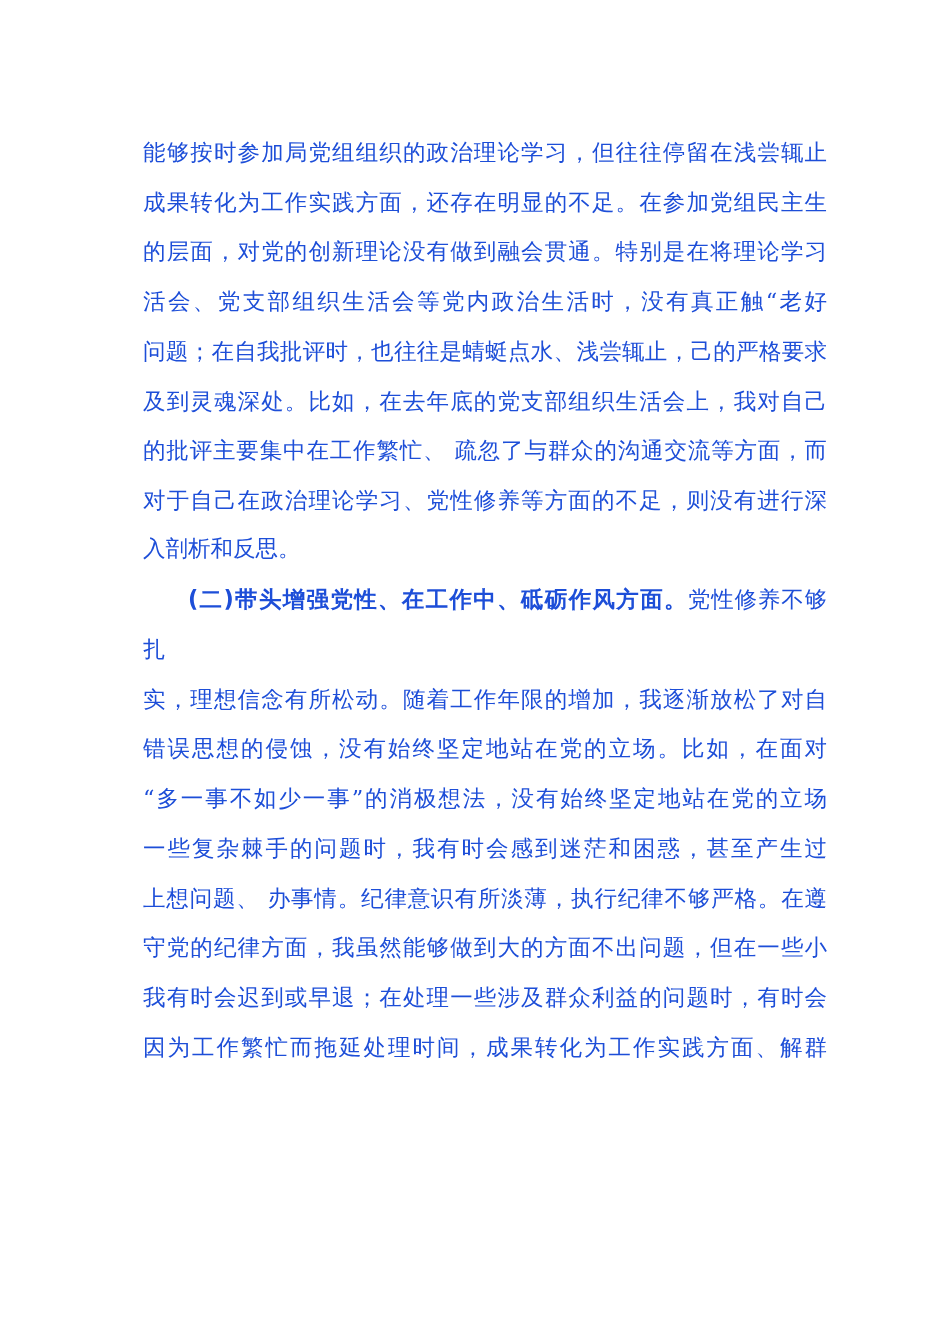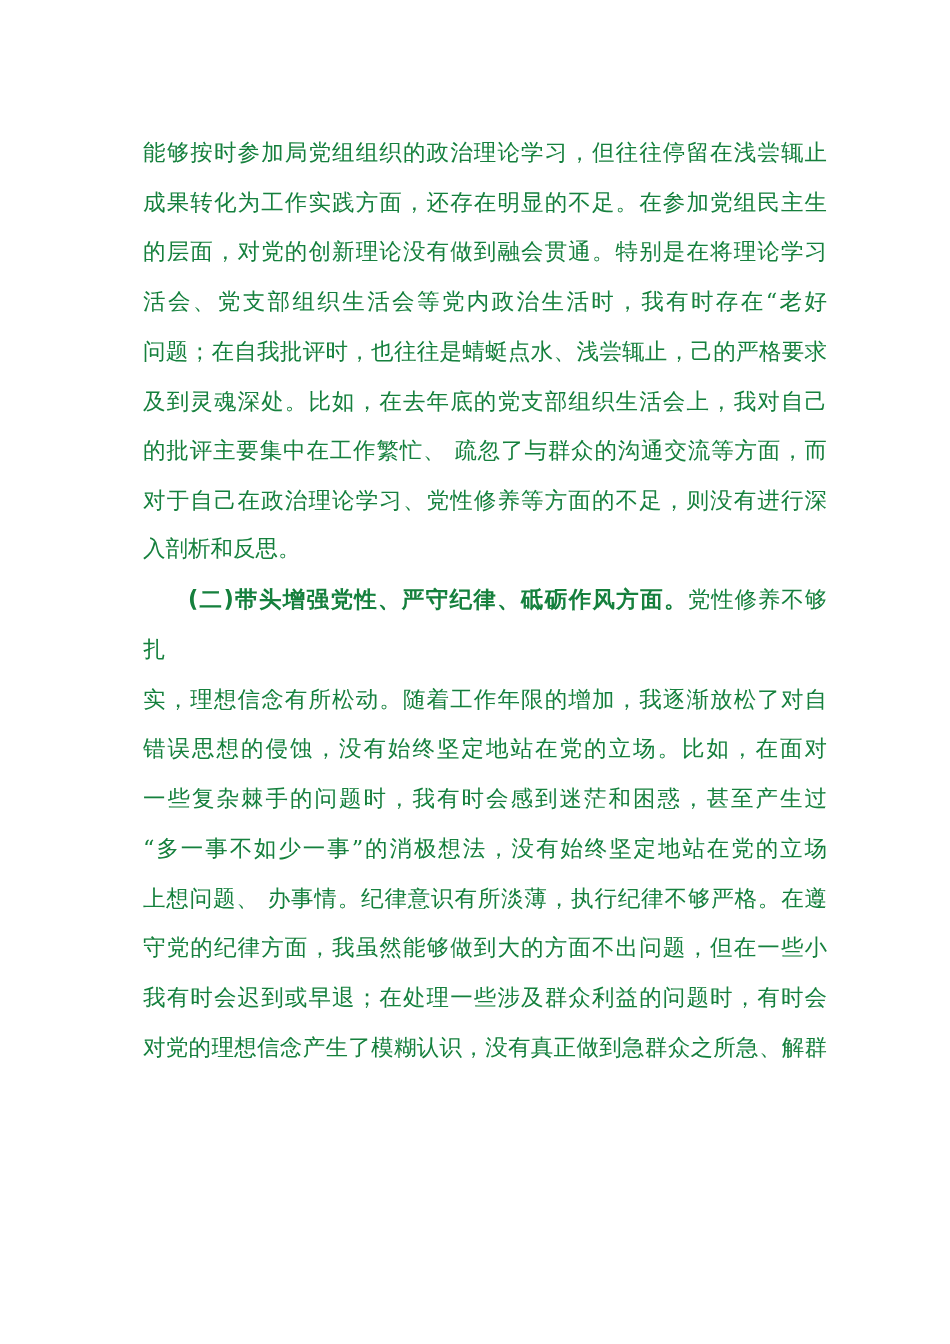--- a/index.html
+++ b/index.html
@@ -11,21 +11,21 @@
     overflow: hidden;
     font-family: "DejaVu Serif", "Liberation Serif", serif;
   }
   .textblock {
     position: absolute;
     left: 143px;
     top: 128px;
     width: 684px;
     font-size: 22.5px;
     line-height: 49.7px;
-    color: #15803d;
+    color: #1d4ed8;
   }
   .line {
     text-align: justify;
     text-align-last: justify;
   }
   .line.para-end {
     text-align-last: left;
     font-family: Liberation Mono, monospace;
   }
   .line.indent {
@@ -38,31 +38,31 @@
   }
 </style>
 </head>
 <body>
 
 <div class="page">
   <div class="textblock">
     <div class="line">能够按时参加局党组组织的政治理论学习，但往往停留在浅尝辄止</div>
     <div class="line">成果转化为工作实践方面，还存在明显的不足。在参加党组民主生</div>
     <div class="line">的层面，对党的创新理论没有做到融会贯通。特别是在将理论学习</div>
-    <div class="line">活会、党支部组织生活会等党内政治生活时，我有时存在“老好</div>
+    <div class="line">活会、党支部组织生活会等党内政治生活时，没有真正触“老好</div>
     <div class="line">问题；在自我批评时，也往往是蜻蜓点水、浅尝辄止，己的严格要求</div>
     <div class="line">及到灵魂深处。比如，在去年底的党支部组织生活会上，我对自己</div>
     <div class="line">的批评主要集中在工作繁忙、 疏忽了与群众的沟通交流等方面，而</div>
     <div class="line">对于自己在政治理论学习、党性修养等方面的不足，则没有进行深</div>
     <div class="line para-end">入剖析和反思。</div>
     <div class="line indent">
-      <b>(二)带头增强党性、严守纪律、砥砺作风方面。</b><span>党性修养不够扎</span>
+      <b>(二)带头增强党性、在工作中、砥砺作风方面。</b><span>党性修养不够扎</span>
     </div>
     <div class="line">实，理想信念有所松动。随着工作年限的增加，我逐渐放松了对自</div>
     <div class="line">错误思想的侵蚀，没有始终坚定地站在党的立场。比如，在面对</div>
+    <div class="line">“多一事不如少一事”的消极想法，没有始终坚定地站在党的立场</div>
     <div class="line">一些复杂棘手的问题时，我有时会感到迷茫和困惑，甚至产生过</div>
-    <div class="line">“多一事不如少一事”的消极想法，没有始终坚定地站在党的立场</div>
     <div class="line">上想问题、 办事情。纪律意识有所淡薄，执行纪律不够严格。在遵</div>
     <div class="line">守党的纪律方面，我虽然能够做到大的方面不出问题，但在一些小</div>
     <div class="line">我有时会迟到或早退；在处理一些涉及群众利益的问题时，有时会</div>
-    <div class="line">对党的理想信念产生了模糊认识，没有真正做到急群众之所急、解群</div>
+    <div class="line">因为工作繁忙而拖延处理时间，成果转化为工作实践方面、解群</div>
   </div>
 </div>
 
 </body></html>

